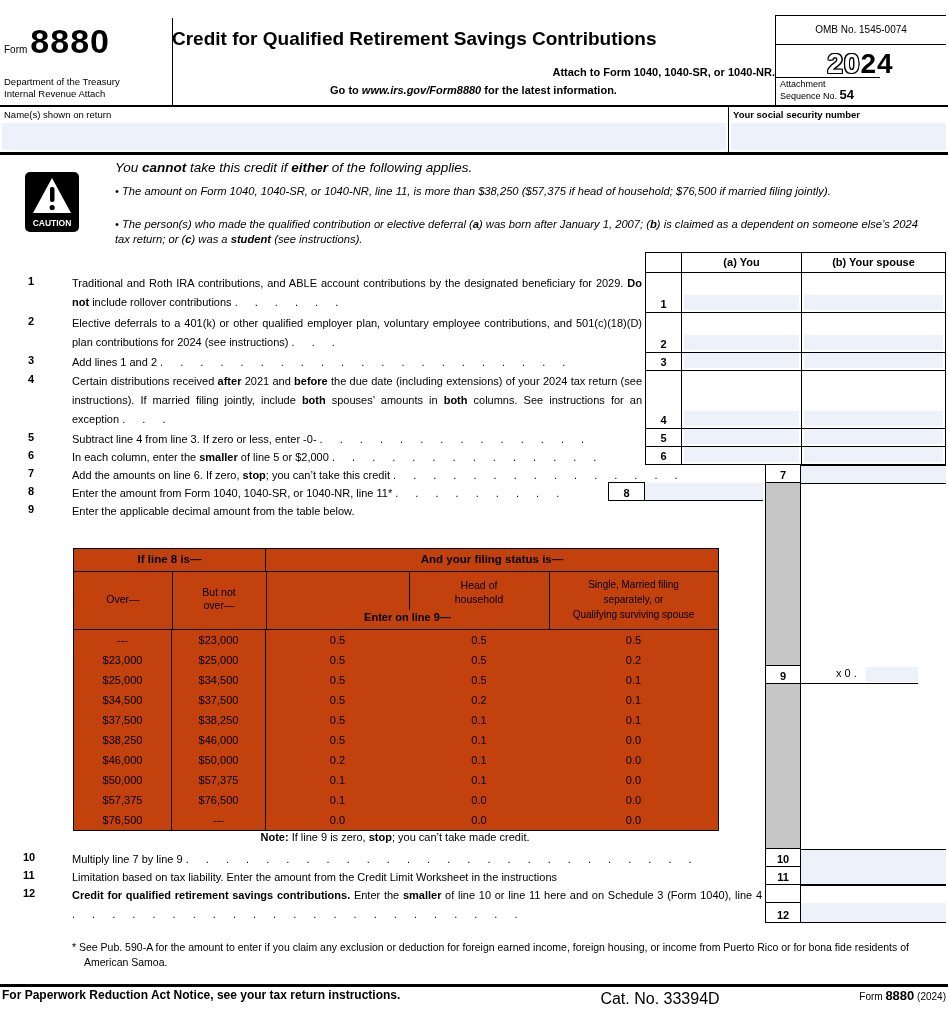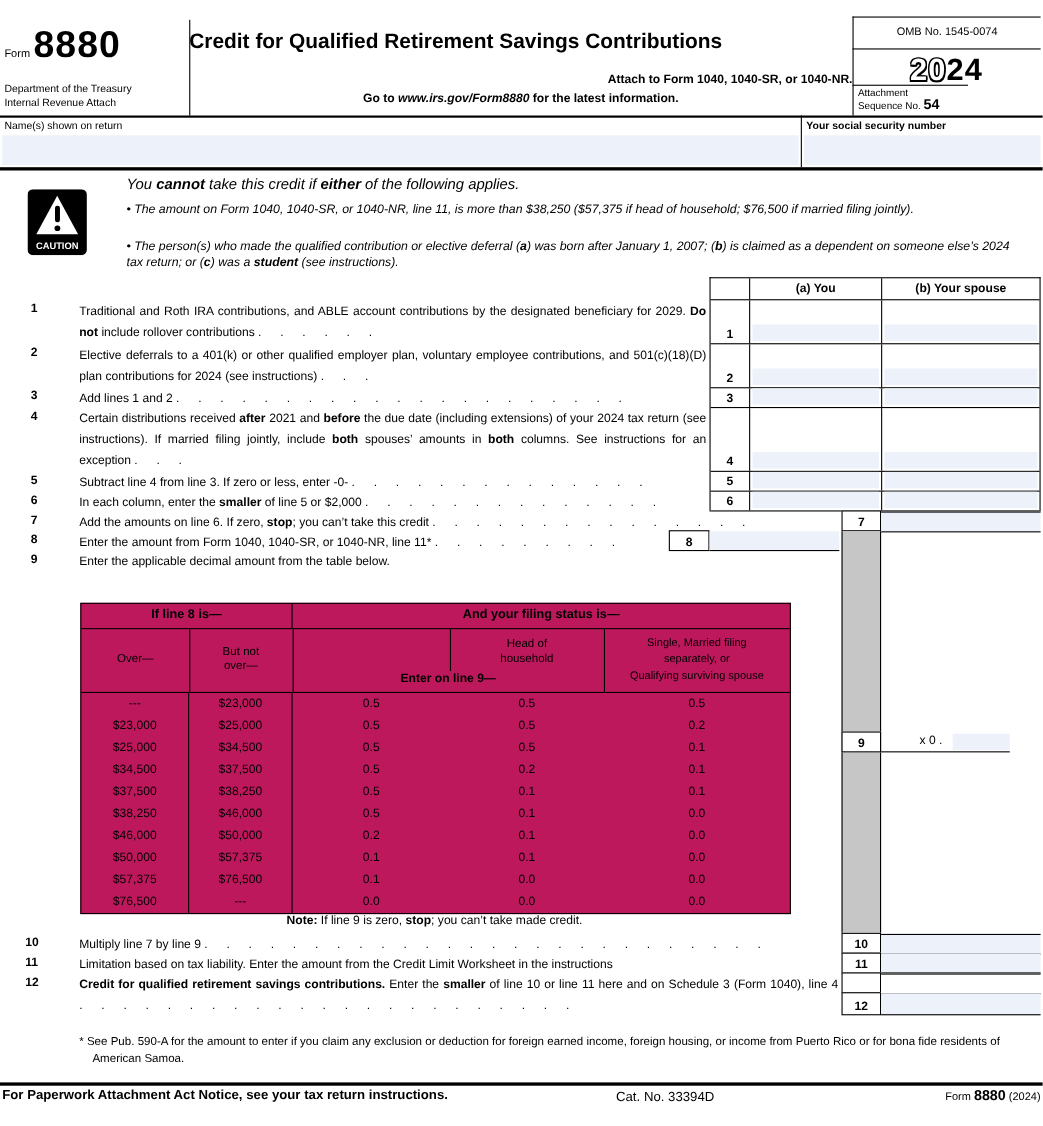--- a/index.html
+++ b/index.html
@@ -39,35 +39,35 @@
   .grid{left:645px;top:252px;width:301px;border-left:1px solid #000;border-right:1px solid #000;border-top:1px solid #000;box-sizing:border-box;}
   .grow{position:relative;border-bottom:1px solid #000;box-sizing:border-box;}
   .gnum{position:absolute;left:0;top:0;bottom:0;width:35px;display:flex;align-items:flex-end;justify-content:center;font-size:11px;font-weight:bold;padding-bottom:2px;box-sizing:border-box;}
   .gca{position:absolute;left:35px;top:0;bottom:0;width:120px;border-left:1px solid #000;box-sizing:border-box;}
   .gcb{position:absolute;left:155px;top:0;bottom:0;right:0;border-left:1px solid #000;box-sizing:border-box;}
   .gfield{position:absolute;left:2px;right:2px;bottom:2px;height:15px;}
   .ghead{display:flex;height:20px;border-bottom:1px solid #000;box-sizing:border-box;font-size:11px;font-weight:bold;}
   .gha{width:120px;margin-left:35px;border-left:1px solid #000;text-align:center;line-height:19px;box-sizing:border-box;}
   .ghb{flex:1;border-left:1px solid #000;text-align:center;line-height:19px;box-sizing:border-box;}
   
-  .dtable{left:73px;top:548px;width:644px;border:1.5px solid #000;box-sizing:content-box;background:#be185d;}
+  .dtable{left:73px;top:548px;width:644px;border:1.5px solid #000;box-sizing:content-box;background:#c2410c;}
   .th1{display:flex;height:22px;border-bottom:1px solid #000;font-size:11.5px;font-weight:bold;}
   .th1 .g1{width:192px;border-right:1px solid #000;text-align:center;line-height:21px;box-sizing:border-box;}
   .th1 .g2{flex:1;text-align:center;line-height:21px;}
   .th2{position:relative;height:57px;border-bottom:1.5px solid #000;font-size:10.5px;}
   .hcell{position:absolute;top:0;text-align:center;}
   .trow{display:grid;grid-template-columns:98px 94px 143px 140px 169px;height:20px;font-size:11px;}
   .tcell{text-align:center;line-height:20px;box-sizing:border-box;}
   .trow .tcell:nth-child(1){border-right:1px solid #000;}
   .trow .tcell:nth-child(2){border-right:1px solid #000;}
   .note{left:73px;top:831px;width:644px;text-align:center;font-size:11px;}
   
   .footnote{left:72px;top:940px;width:862px;font-size:10.5px;line-height:15px;padding-left:12px;text-indent:-12px;}
   .f-left{left:2px;top:988px;font-size:12px;font-weight:bold;}
-  .f-cat{left:560px;top:990px;width:200px;font-size:12px;}
+  .f-cat{left:560px;top:990px;width:200px;text-align:center;font-size:16px;}
   .f-right{right:2px;top:988px;font-size:10px;}
   .f-right .fno{font-size:13px;font-weight:bold;}
 </style>
 </head>
 <body>
 
 <div class="abs form-id">
   <span class="word">Form</span>
   <span class="num">8880</span>
 </div>
@@ -327,17 +327,17 @@
 
 <div class="lnum" style="left:23px;top:887px;">12</div>
 <div class="ltext just" style="left:72px;top:886px;width:690px;height:40px;"><span class="b">Credit for qualified retirement savings contributions.</span><span> Enter the </span><span class="b">smaller</span><span> of line 10 or line 11 here and on Schedule 3 (Form 1040), line 4 </span><span class="dots">. . . . . . . . . . . . . . . . . . . . . . .</span></div>
 <div class="abs" style="left:765px;top:884px;width:36px;height:19px;border:1px solid #000;box-sizing:border-box;background:#fff;"></div>
 <div class="cellnum" style="left:765px;top:902px;width:36px;height:21px;">12</div>
 <div class="abs" style="left:801px;top:885px;width:145px;height:17px;background:#fff;border-bottom:1px solid #000;border-top:1px solid #000;"></div>
 <div class="abs input" style="left:801px;top:903px;width:145px;height:19px;border-bottom:1px solid #000;"></div>
 
 <div class="abs footnote"><span>* See Pub. 590-A for the amount to enter if you claim any exclusion or deduction for foreign earned income, foreign housing, or income from Puerto Rico or for bona fide residents of American Samoa.</span></div>
 <div class="hline thick" style="left:0;top:984px;width:948px;"></div>
-<div class="abs f-left">For Paperwork Attachment Act Notice, see your tax return instructions.</div>
+<div class="abs f-left">For Paperwork Reduction Act Notice, see your tax return instructions.</div>
 <div class="abs f-cat">Cat. No. 33394D</div>
 <div class="abs f-right">
   <span>Form </span><span class="fno">8880</span><span> (2024)</span>
 </div>
 
 </body></html>

